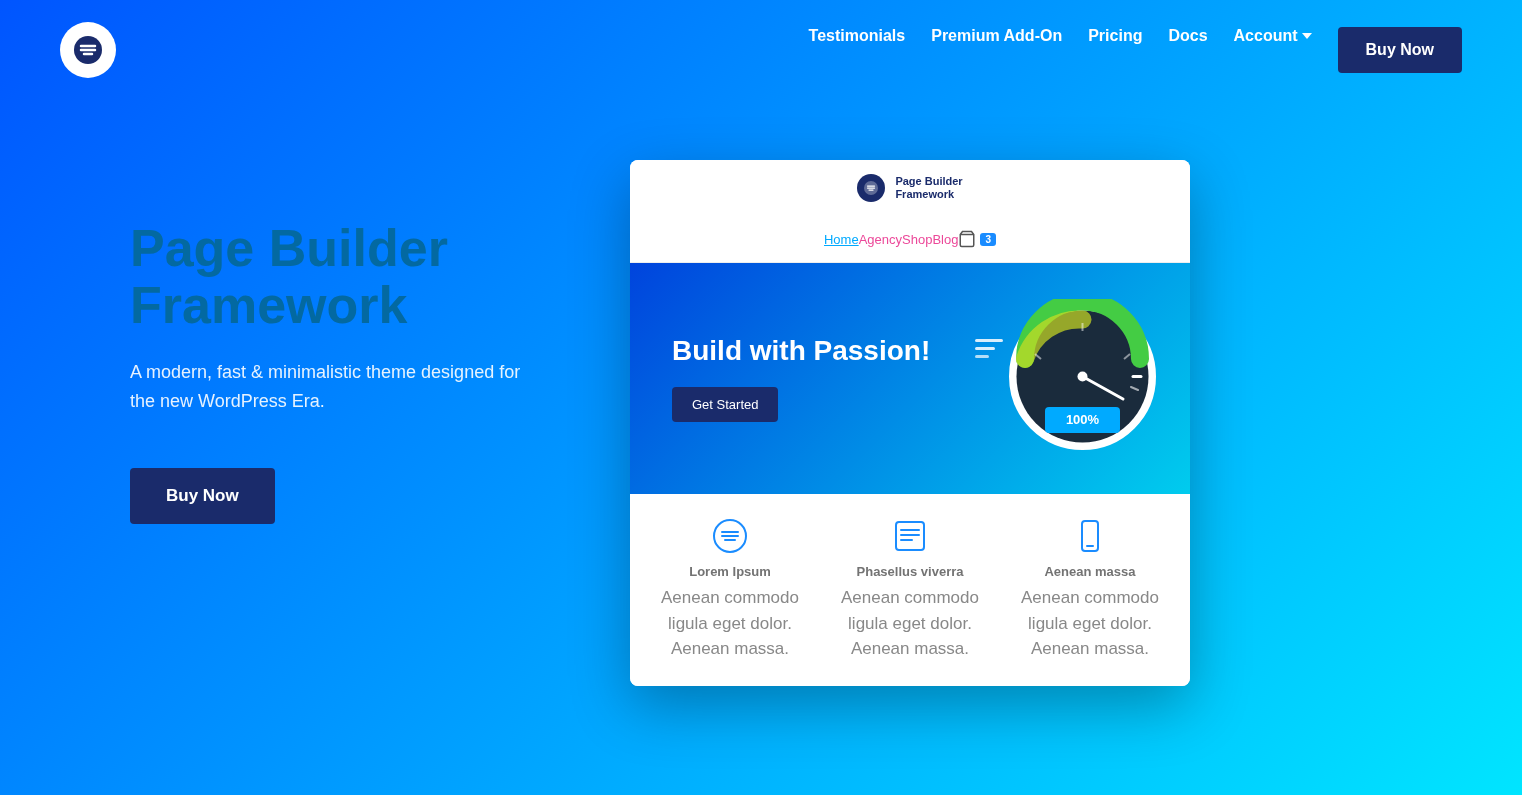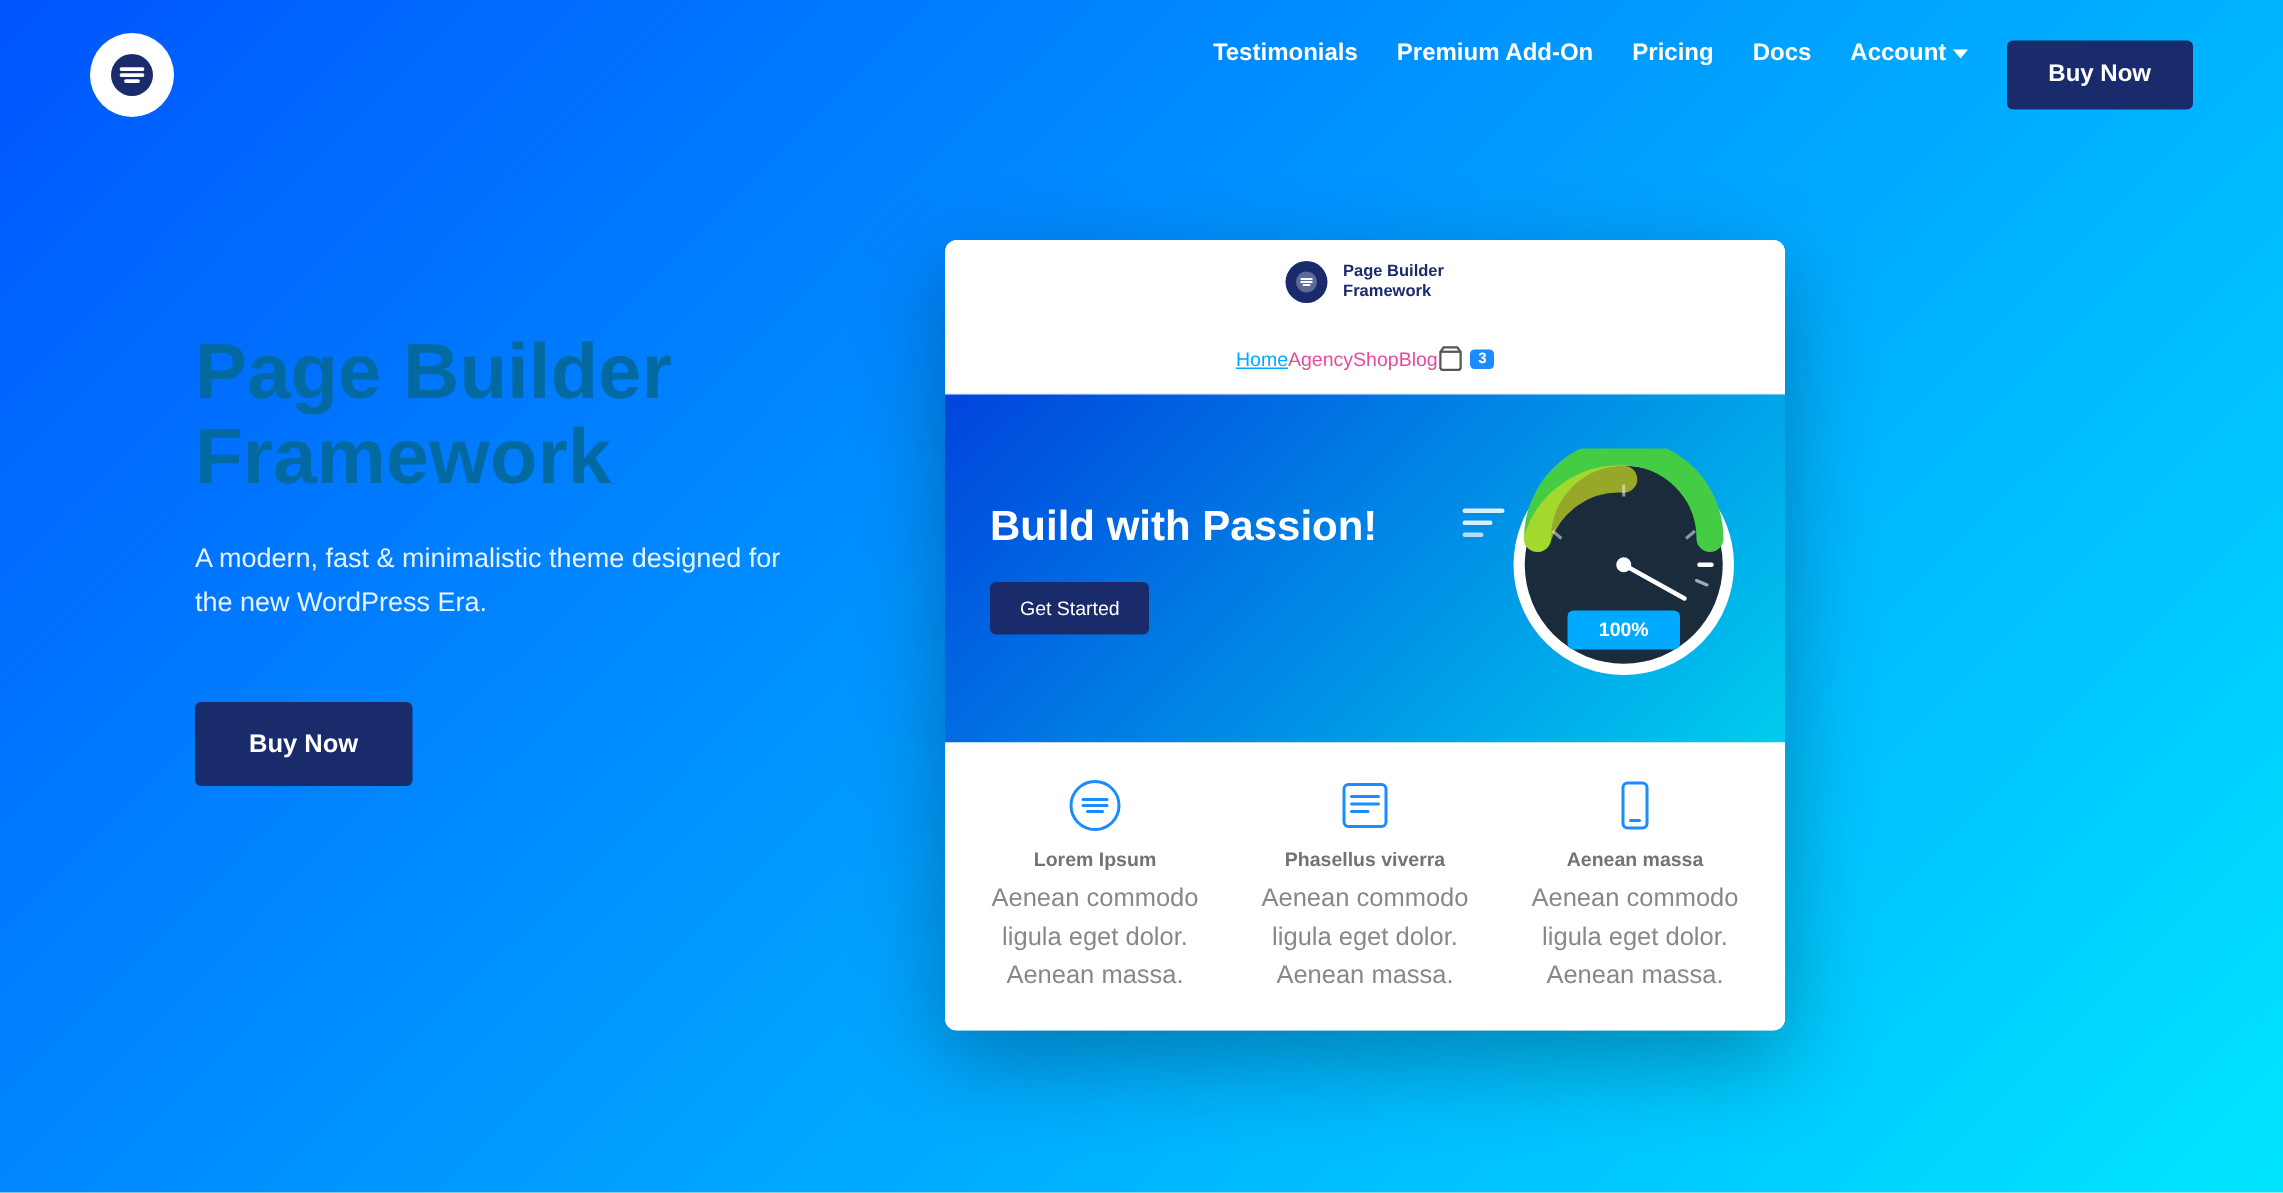--- a/index.html
+++ b/index.html
@@ -174,20 +174,21 @@
     .preview-hero {
       background: linear-gradient(135deg, #0044dd 0%, #00ccee 100%);
       padding: 36px 30px 36px;
       display: flex;
       align-items: center;
       justify-content: space-between;
       min-height: 200px;
     }
     .preview-hero-text {
       color: white;
+      margin-left: 12px;
     }
     .preview-hero-title {
       font-size: 28px;
       font-weight: 900;
       line-height: 1.15;
       margin-bottom: 20px;
     }
     .btn-preview-cta {
       background: #1a2b6b;
       color: white;

